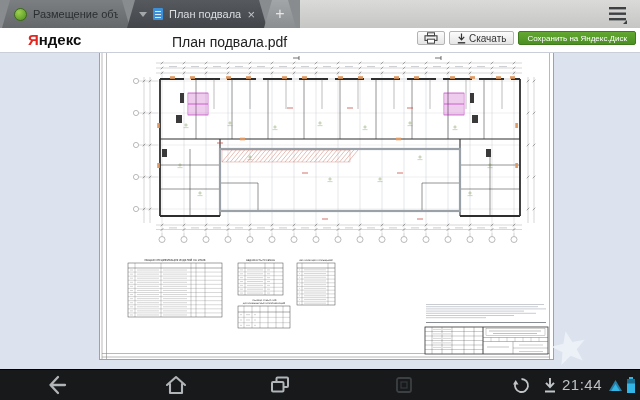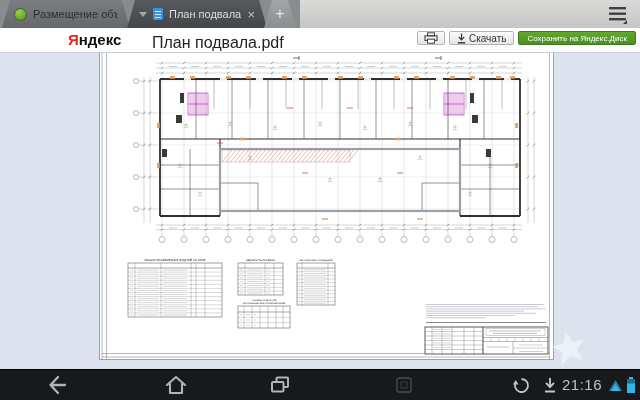--- a/index.html
+++ b/index.html
@@ -20,24 +20,24 @@
   .caret{width:0;height:0;border-left:4px solid transparent;border-right:4px solid transparent;border-top:5px solid #a4a7aa;margin-right:6px;flex:0 0 auto;}
   .doc-ico{position:relative;width:10px;height:12px;background:#3f8fd6;border-radius:1px;margin-right:6px;flex:0 0 auto;}
   .doc-ico i{position:absolute;left:2px;right:2px;height:1px;background:#d9eaf9;}
   .doc-ico i:nth-child(1){top:3px;}.doc-ico i:nth-child(2){top:6px;}.doc-ico i:nth-child(3){top:9px;}
   .tab-close{margin-left:auto;color:#c2c4c6;font-size:13px;line-height:1;padding-left:6px;cursor:pointer;}
   .plus-glyph{color:#e4e5e6;font-size:16px;line-height:1;}
   .menu-btn{position:absolute;right:2px;top:0;width:40px;height:28px;display:flex;align-items:center;justify-content:center;cursor:pointer;}
 
   
   .toolbar{position:relative;height:24px;background:#fff;border-bottom:1px solid #c9ced8;flex:0 0 24px;}
-  .logo{position:absolute;left:28px;top:3px;font-size:15px;font-weight:bold;letter-spacing:0;margin-left:40px;}
+  .logo{position:absolute;left:28px;top:3px;font-size:15px;font-weight:bold;letter-spacing:0;}
   .logo .ya{color:#e52620;}
   .logo .rest{color:#111;}
-  .doc-title{position:absolute;left:152px;top:6px;font-size:16px;color:#222;}
+  .doc-title{position:absolute;left:172px;top:6px;font-size:14px;color:#222;}
   .tb-actions{position:absolute;right:4px;top:3px;display:flex;gap:4px;}
   .btn{height:14px;box-sizing:border-box;display:flex;align-items:center;gap:3px;border:1px solid #b3b3b3;border-radius:2px;background:linear-gradient(#fcfcfc,#e5e5e5);font-size:10px;color:#333;padding:0 7px;cursor:pointer;}
   .btn-print{padding:0 6px;}
   .btn-save{background:linear-gradient(#63a832,#4c8f22);border-color:#3f7a1c;color:#fff;font-size:8px;padding:0 8px;}
 
   
   .viewer{position:relative;flex:1 1 auto;background:#dde3ee;overflow:hidden;}
   .page{position:absolute;left:100px;top:0;width:453px;height:306px;background:#fff;outline:1px solid #9aa2b0;}
   .page svg{display:block;}
   .star{position:absolute;left:550px;top:276px;}
@@ -690,21 +690,21 @@
       <rect x="9" y="9" width="6" height="6" fill="none" stroke="#34383b" stroke-width="1.2"></rect>
     </svg>
     <svg class="nv" style="left:512px;top:6px" width="19" height="19" viewBox="0 0 19 19">
       <path d="M9.5,3 A6.5,6.5 0 1 1 3.5,7" fill="none" stroke="#c3c6c8" stroke-width="1.8"></path>
       <polygon points="1,8.5 6.5,8.5 3.7,4" fill="#c3c6c8"></polygon>
     </svg>
     <svg class="nv" style="left:543px;top:7px" width="14" height="17" viewBox="0 0 14 17">
       <path d="M7,1 V9 M3,5.8 L7,10.2 L11,5.8" fill="none" stroke="#c3c6c8" stroke-width="1.9"></path>
       <line x1="2" y1="14.5" x2="12" y2="14.5" stroke="#c3c6c8" stroke-width="2"></line>
     </svg>
-    <span class="time">21:16</span>
+    <span class="time">21:44</span>
     <svg class="nv" style="left:608px;top:9px" width="15" height="13" viewBox="0 0 15 13">
       <polygon points="1,12 14,12 7.5,1" fill="#2a7ea6"></polygon>
       <polygon points="3.2,12 11.8,12 7.5,5" fill="#33b5e5"></polygon>
     </svg>
     <svg class="nv" style="left:626px;top:6px" width="10" height="18" viewBox="0 0 10 18">
       <rect x="3" y="1" width="4" height="2" fill="#33b5e5"></rect>
       <rect x="1" y="3" width="8" height="14" fill="#33b5e5"></rect>
       <rect x="1" y="3" width="8" height="4.5" fill="#1b6e92"></rect>
     </svg>
   </div>

